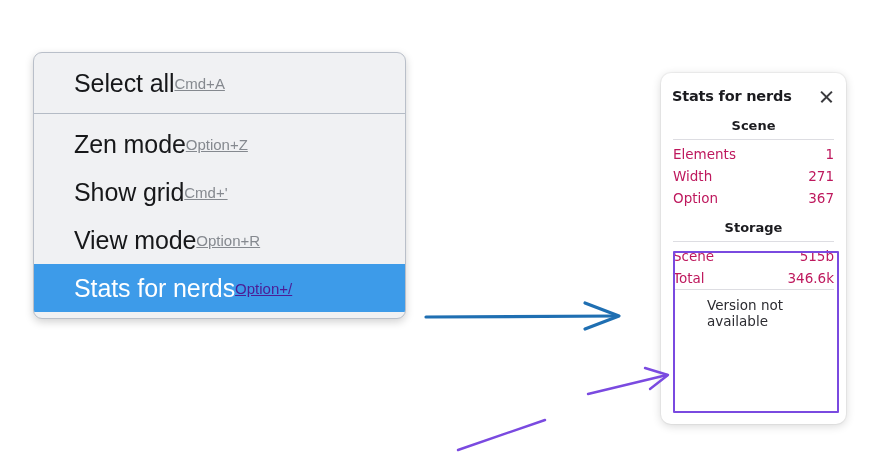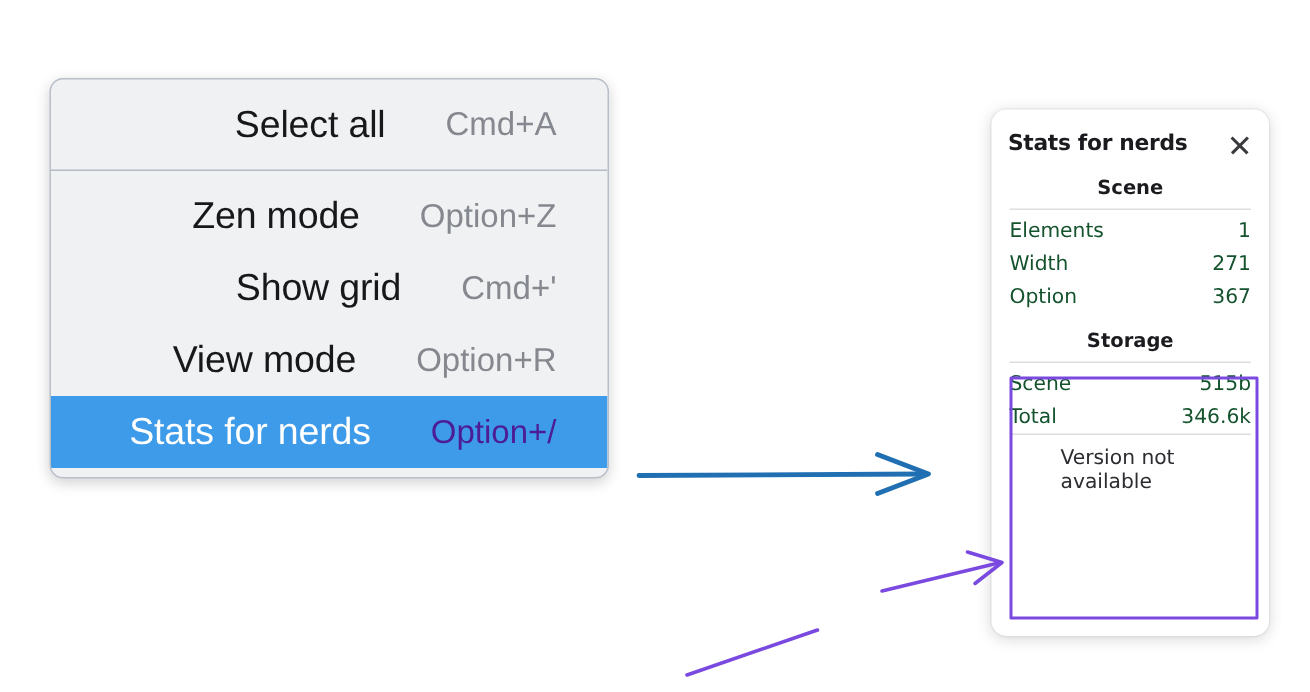--- a/index.html
+++ b/index.html
@@ -29,36 +29,36 @@
   }
   .menu-section { padding: 6px 0; }
   .menu-divider {
     height: 1px;
     background: #b4bbc5;
     margin: 0;
   }
   .menu-item {
     display: flex;
     align-items: center;
-    justify-content: flex-end;
+    justify-content: flex-start;
     height: 48px;
     padding: 0 34px 0 40px;
     cursor: default;
-    gap: 40px;
   }
   .menu-item .label {
     font-size: 25px;
     color: #17181a;
     letter-spacing: -0.1px;
     white-space: nowrap;
   }
   .menu-item .shortcut {
-    font-size: 22px;
+    font-size: 15px;
     color: #85898f;
     white-space: nowrap;
+    text-decoration: underline;
   }
   .menu-item.selected { background: #3d9be9; }
   .menu-item.selected .label { color: #ffffff; }
   .menu-item.selected .shortcut { color: #4c1d95; }
 
   
   #stats-panel {
     position: absolute;
     left: 661px; top: 73px;
     width: 185px; height: 351px;
@@ -106,21 +106,21 @@
   .sec-rule {
     height: 1px;
     background: #dddde2;
     margin: 0 1px 3px 1px;
   }
   .stat-row {
     display: flex;
     justify-content: space-between;
     align-items: baseline;
     font-size: 13.5px;
-    color: #14532d;
+    color: #be185d;
     padding: 3px 1px;
   }
   .stat-row .k { }
   .stat-row .v { }
   .stat-note {
     font-size: 13.5px;
     color: #2c2c31;
     padding: 4px 1px;
     margin-left: 34px;
   }

